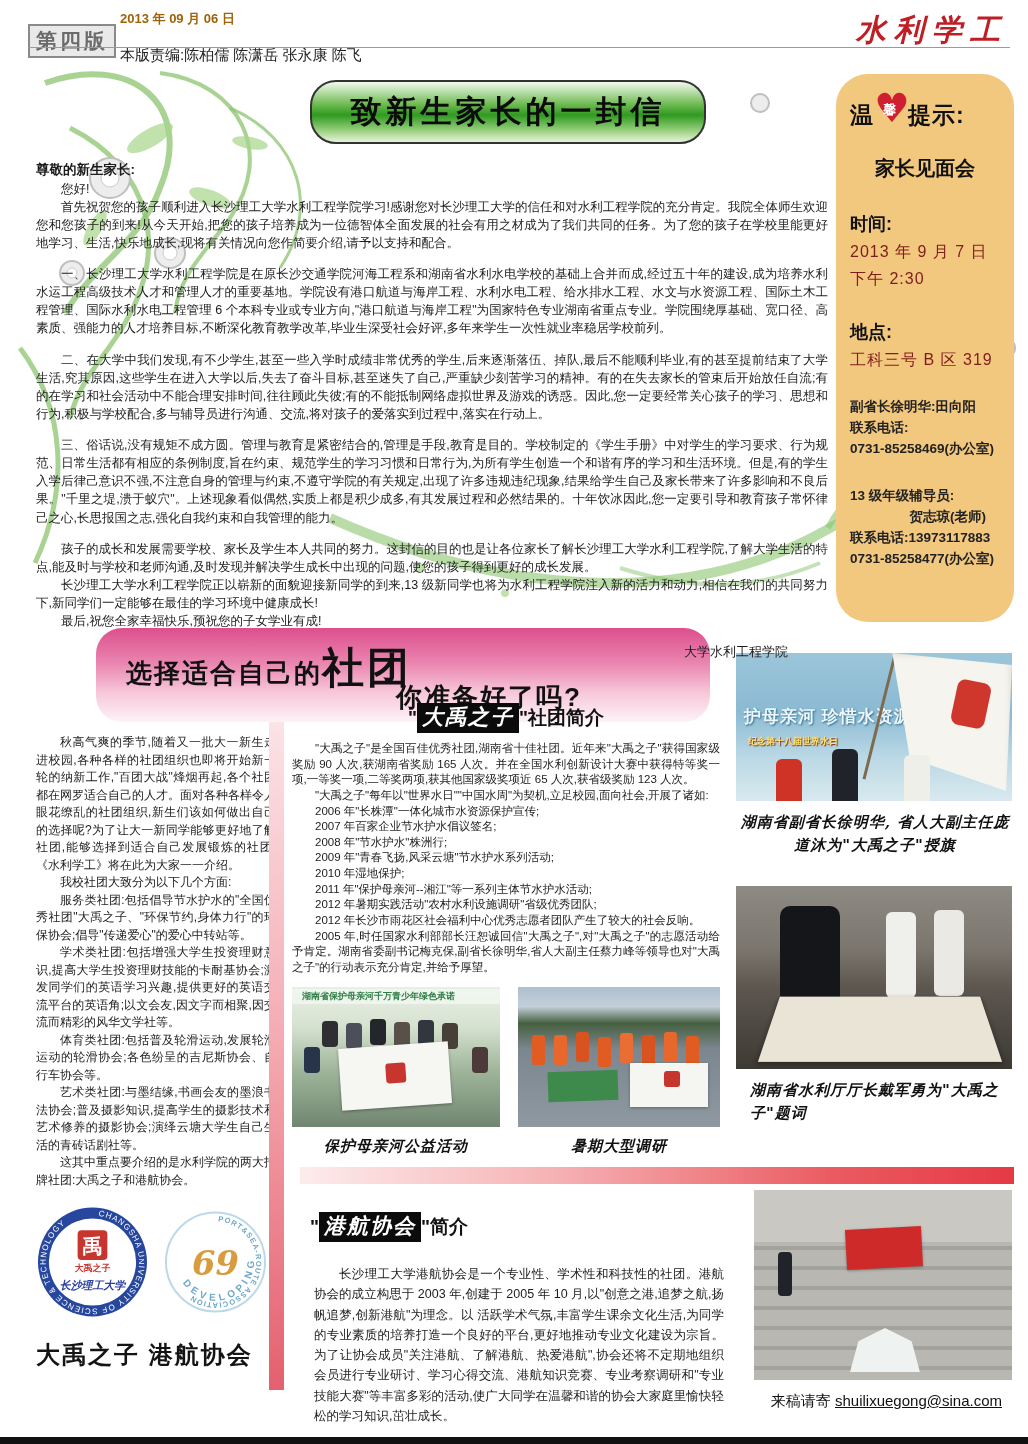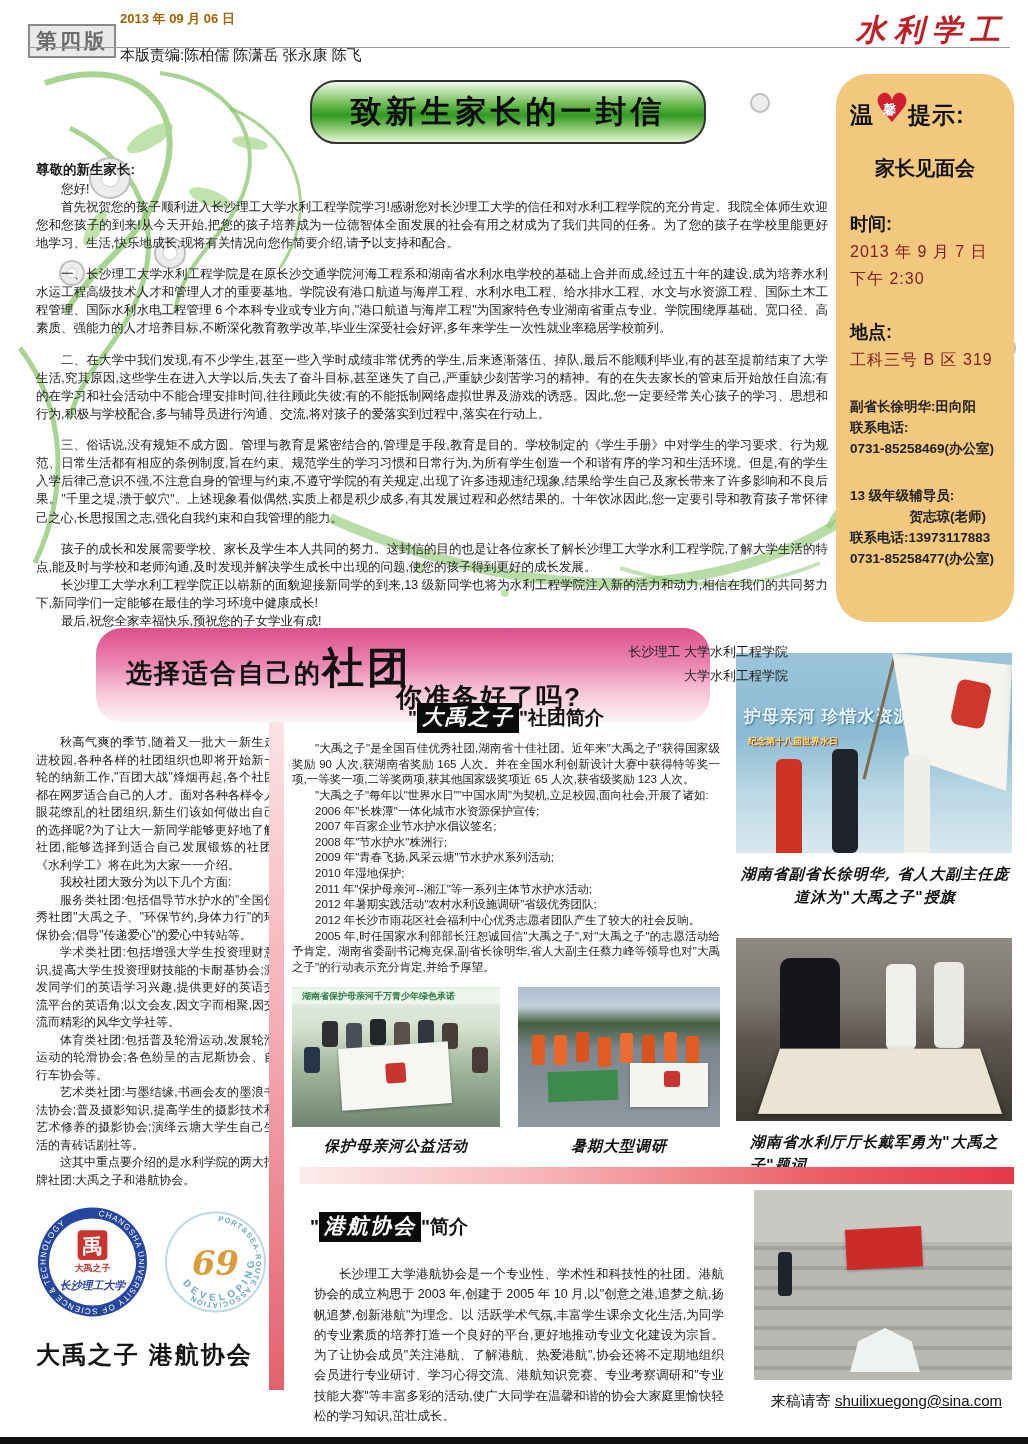--- a/index.html
+++ b/index.html
@@ -83,21 +83,21 @@
   .ph-summer{width:202px;height:140px;background:linear-gradient(180deg,#aebfcf 0%,#c3cfda 14%,#46603f 26%,#7b868e 44%,#8e99a2 100%);}
   .ph-summer .row{position:absolute;left:14px;top:48px;width:13px;height:30px;background:#e05c23;border-radius:3px;
     box-shadow:22px 0 0 #e8682c,44px -3px 0 #d9531f,66px 2px 0 #e05c23,88px -2px 0 #ea6e33,110px 0 0 #d9531f,
     132px -3px 0 #e8682c,154px 1px 0 #e05c23;}
   .ph-summer .bgreen{position:absolute;left:30px;top:84px;width:70px;height:30px;background:#3e8a4c;transform:rotate(-2deg);}
   .ph-summer .bwhite{position:absolute;left:112px;top:76px;width:78px;height:44px;background:#f5f5f1;
     box-shadow:0 1px 3px rgba(0,0,0,.3);}
   .ph-summer .seal2{position:absolute;left:34px;top:8px;width:16px;height:16px;background:#c8352e;border-radius:3px;}
 
   .mid-right{position:absolute;left:736px;top:653px;width:278px;}
-  .ph-flagc{width:276px;height:200px;background:linear-gradient(180deg,#9cc5da 0%,#8bbad3 40%,#bad8e5 70%,#d9e9ef 100%);}
+  .ph-flagc{width:276px;height:148px;background:linear-gradient(180deg,#9cc5da 0%,#8bbad3 40%,#bad8e5 70%,#d9e9ef 100%);}
   .ph-flagc .btext{position:absolute;left:8px;top:52px;font-size:17px;font-weight:800;color:#eef6fa;
     text-shadow:1px 1px 2px #2a6e8f;letter-spacing:1px;white-space:nowrap;}
   .ph-flagc .ytext{position:absolute;left:12px;top:82px;font-size:9px;font-weight:700;color:#ffe36b;
     text-shadow:1px 1px 1px #7d2222;white-space:nowrap;}
   .ph-flagc .flag{position:absolute;left:130px;top:0px;width:146px;height:150px;background:#f5f4ef;
     clip-path:polygon(18% 0,100% 8%,96% 92%,30% 70%);box-shadow:inset 0 0 8px rgba(0,0,0,.15);}
   .ph-flagc .flagred{position:absolute;right:24px;top:28px;width:34px;height:46px;background:#d0372c;
     border-radius:8px;transform:rotate(12deg);}
   .ph-flagc .pole{position:absolute;left:142px;top:0;width:3px;height:128px;background:#7c6b4e;transform:rotate(14deg);}
   .ph-flagc .fig{position:absolute;left:96px;top:96px;width:26px;height:104px;background:#20242a;border-radius:6px;
@@ -192,21 +192,20 @@
     <div class="salut">尊敬的新生家长:</div>
     <p>您好!</p>
     <p>首先祝贺您的孩子顺利进入长沙理工大学水利工程学院学习!感谢您对长沙理工大学的信任和对水利工程学院的充分肯定。我院全体师生欢迎您和您孩子的到来!从今天开始,把您的孩子培养成为一位德智体全面发展的社会有用之材成为了我们共同的任务。为了您的孩子在学校里能更好地学习、生活,快乐地成长,现将有关情况向您作简要介绍,请予以支持和配合。</p>
     <p class="gap">一、长沙理工大学水利工程学院是在原长沙交通学院河海工程系和湖南省水利水电学校的基础上合并而成,经过五十年的建设,成为培养水利水运工程高级技术人才和管理人才的重要基地。学院设有港口航道与海岸工程、水利水电工程、给水排水工程、水文与水资源工程、国际土木工程管理、国际水利水电工程管理 6 个本科专业或专业方向,"港口航道与海岸工程"为国家特色专业湖南省重点专业。学院围绕厚基础、宽口径、高素质、强能力的人才培养目标,不断深化教育教学改革,毕业生深受社会好评,多年来学生一次性就业率稳居学校前列。</p>
     <p class="gap">二、在大学中我们发现,有不少学生,甚至一些入学时成绩非常优秀的学生,后来逐渐落伍、掉队,最后不能顺利毕业,有的甚至提前结束了大学生活,究其原因,这些学生在进入大学以后,失去了奋斗目标,甚至迷失了自己,严重缺少刻苦学习的精神。有的在失去家长的管束后开始放任自流;有的在学习和社会活动中不能合理安排时间,往往顾此失彼;有的不能抵制网络虚拟世界及游戏的诱惑。因此,您一定要经常关心孩子的学习、思想和行为,积极与学校配合,多与辅导员进行沟通、交流,将对孩子的爱落实到过程中,落实在行动上。</p>
     <p class="gap">三、俗话说,没有规矩不成方圆。管理与教育是紧密结合的,管理是手段,教育是目的。学校制定的《学生手册》中对学生的学习要求、行为规范、日常生活都有相应的条例制度,旨在约束、规范学生的学习习惯和日常行为,为所有学生创造一个和谐有序的学习和生活环境。但是,有的学生入学后律己意识不强,不注意自身的管理与约束,不遵守学院的有关规定,出现了许多违规违纪现象,结果给学生自己及家长带来了许多影响和不良后果。"千里之堤,溃于蚁穴"。上述现象看似偶然,实质上都是积少成多,有其发展过程和必然结果的。十年饮冰因此,您一定要引导和教育孩子常怀律己之心,长思报国之志,强化自我约束和自我管理的能力。</p>
     <p class="gap">孩子的成长和发展需要学校、家长及学生本人共同的努力。这封信的目的也是让各位家长了解长沙理工大学水利工程学院,了解大学生活的特点,能及时与学校和老师沟通,及时发现并解决学生成长中出现的问题,使您的孩子得到更好的成长发展。</p>
     <p>长沙理工大学水利工程学院正以崭新的面貌迎接新同学的到来,13 级新同学也将为水利工程学院注入新的活力和动力,相信在我们的共同努力下,新同学们一定能够在最佳的学习环境中健康成长!</p>
     <p>最后,祝您全家幸福快乐,预祝您的子女学业有成!</p>
     <div class="letter-sign">
-      <div>长沙理工 大学水利工程学院</div>
       <div>大学水利工程学院</div>
     </div>
   </div>
 
   <div class="notice">
     <div class="notice-title">
       <span>温</span><span class="heart"><span class="heart-glyph">♥</span><span class="heart-char">馨</span></span><span>提示:</span>
     </div>
     <div class="notice-sub">家长见面会</div>
     <div class="notice-label">时间:</div>

